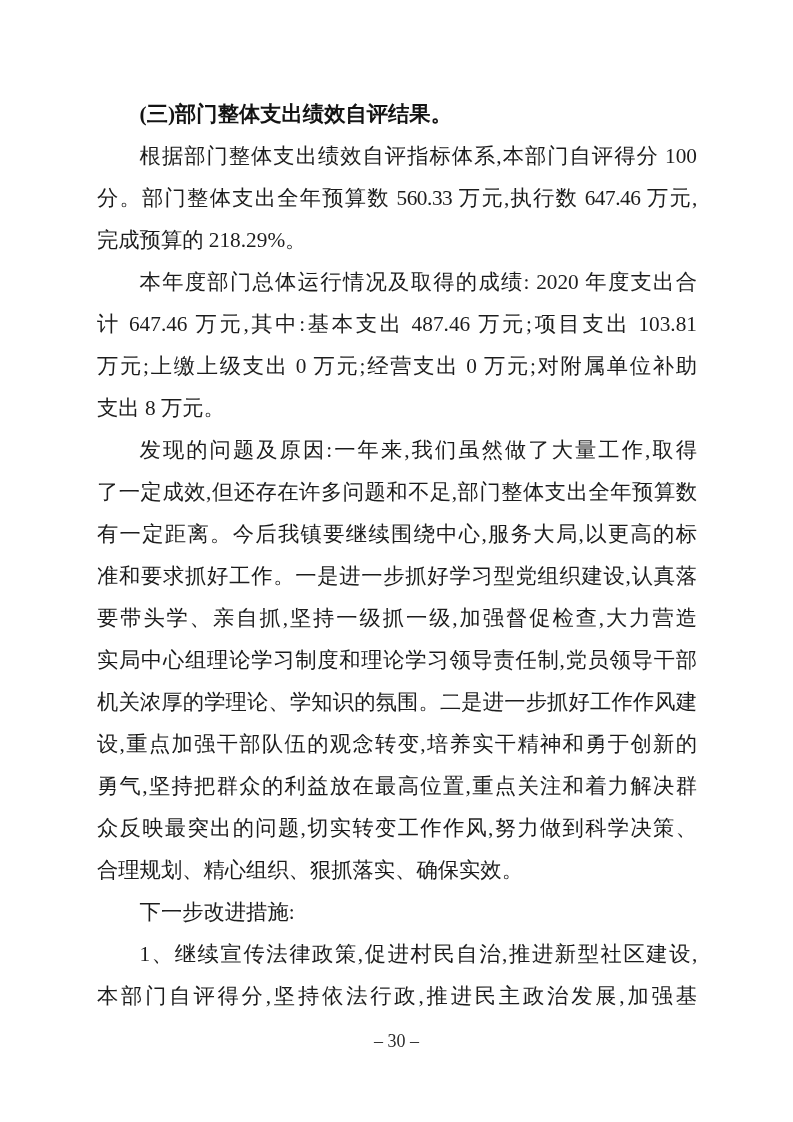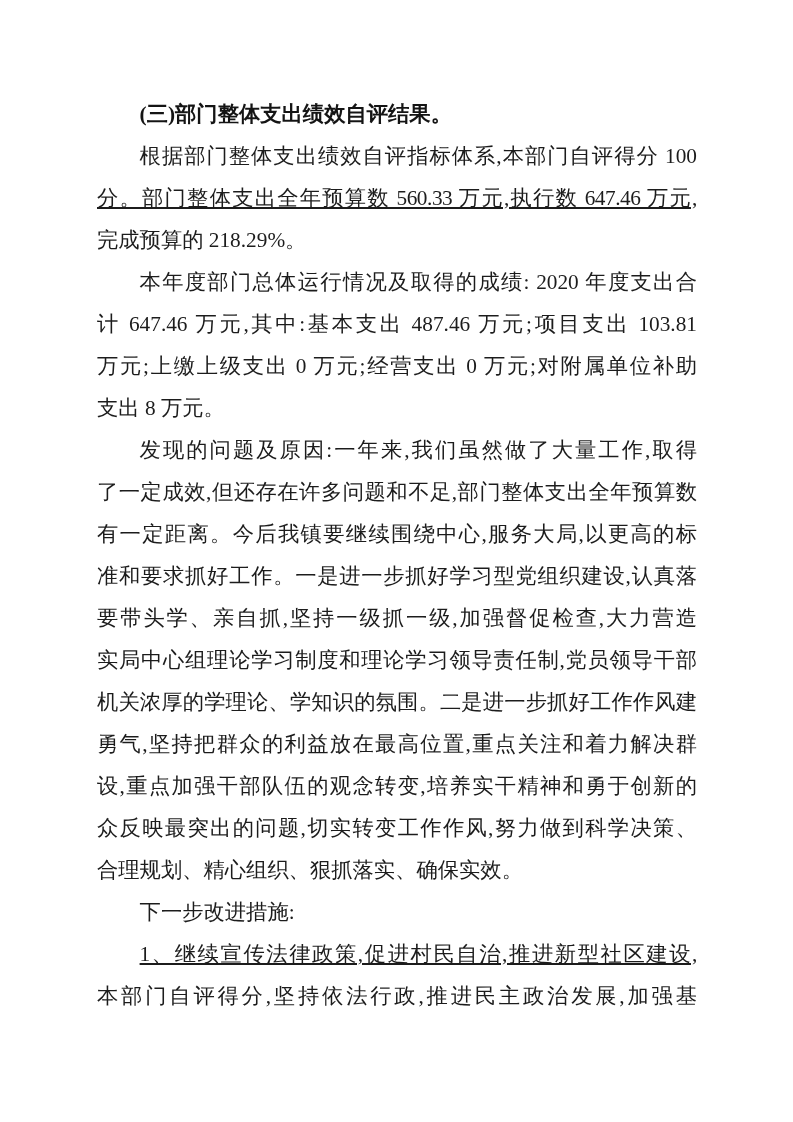--- a/index.html
+++ b/index.html
@@ -32,21 +32,21 @@
     text-align-last: justify;
     white-space: nowrap;
     overflow: visible;
   }
   .line.last {
     text-align: left;
     text-align-last: left;
   }
   .indent { text-indent: 42.6px; }
   .heading { font-weight: bold; color: #141414; }
-  .tight { letter-spacing: -0.45px; text-decoration: underline; }
+  .tight { letter-spacing: -0.45px; }
   .footer {
     position: absolute;
     left: 0; top: 1030px;
     width: 793px;
     text-align: center;
     font-size: 18px;
     line-height: 22px;
     color: #2a2a2a;
   }
 </style>
@@ -67,25 +67,26 @@
     <div class="line">万元;上缴上级支出 0 万元;经营支出 0 万元;对附属单位补助</div>
     <div class="line last">支出 8 万元。</div>
 
     <div class="line indent">发现的问题及原因:一年来,我们虽然做了大量工作,取得</div>
     <div class="line">了一定成效,但还存在许多问题和不足,部门整体支出全年预算数</div>
     <div class="line">有一定距离。今后我镇要继续围绕中心,服务大局,以更高的标</div>
     <div class="line">准和要求抓好工作。一是进一步抓好学习型党组织建设,认真落</div>
     <div class="line">要带头学、亲自抓,坚持一级抓一级,加强督促检查,大力营造</div>
     <div class="line">实局中心组理论学习制度和理论学习领导责任制,党员领导干部</div>
     <div class="line">机关浓厚的学理论、学知识的氛围。二是进一步抓好工作作风建</div>
+    <div class="line">设,重点加强干部队伍的观念转变,培养实干精神和勇于创新的</div>
     <div class="line">勇气,坚持把群众的利益放在最高位置,重点关注和着力解决群</div>
-    <div class="line">设,重点加强干部队伍的观念转变,培养实干精神和勇于创新的</div>
     <div class="line">众反映最突出的问题,切实转变工作作风,努力做到科学决策、</div>
     <div class="line last">合理规划、精心组织、狠抓落实、确保实效。</div>
 
     <div class="line indent last">下一步改进措施:</div>
 
     <div class="line indent tight">1、继续宣传法律政策,促进村民自治,推进新型社区建设,</div>
     <div class="line">本部门自评得分,坚持依法行政,推进民主政治发展,加强基</div>
 
   </div>
 
+  <div class="footer">– 30 –</div>
 </div>
 
 </body></html>

